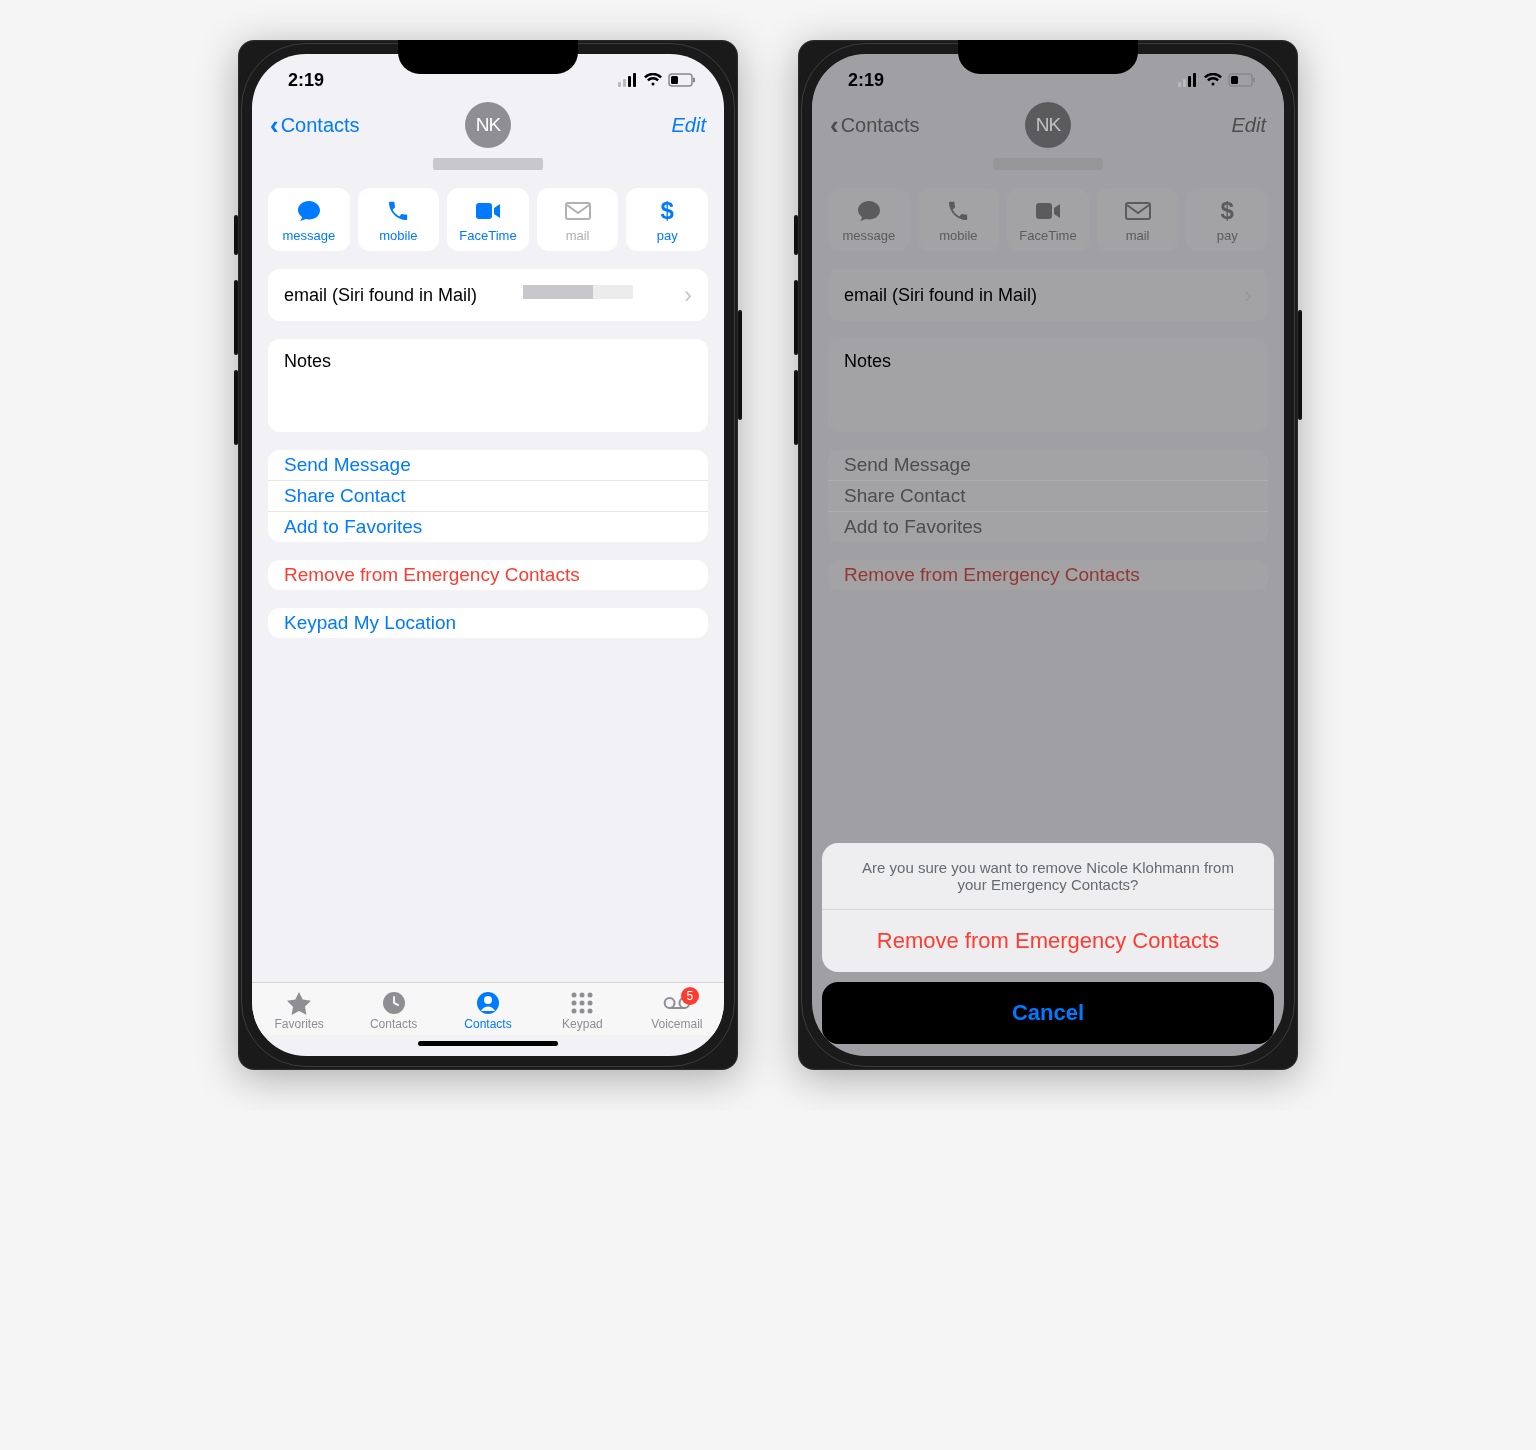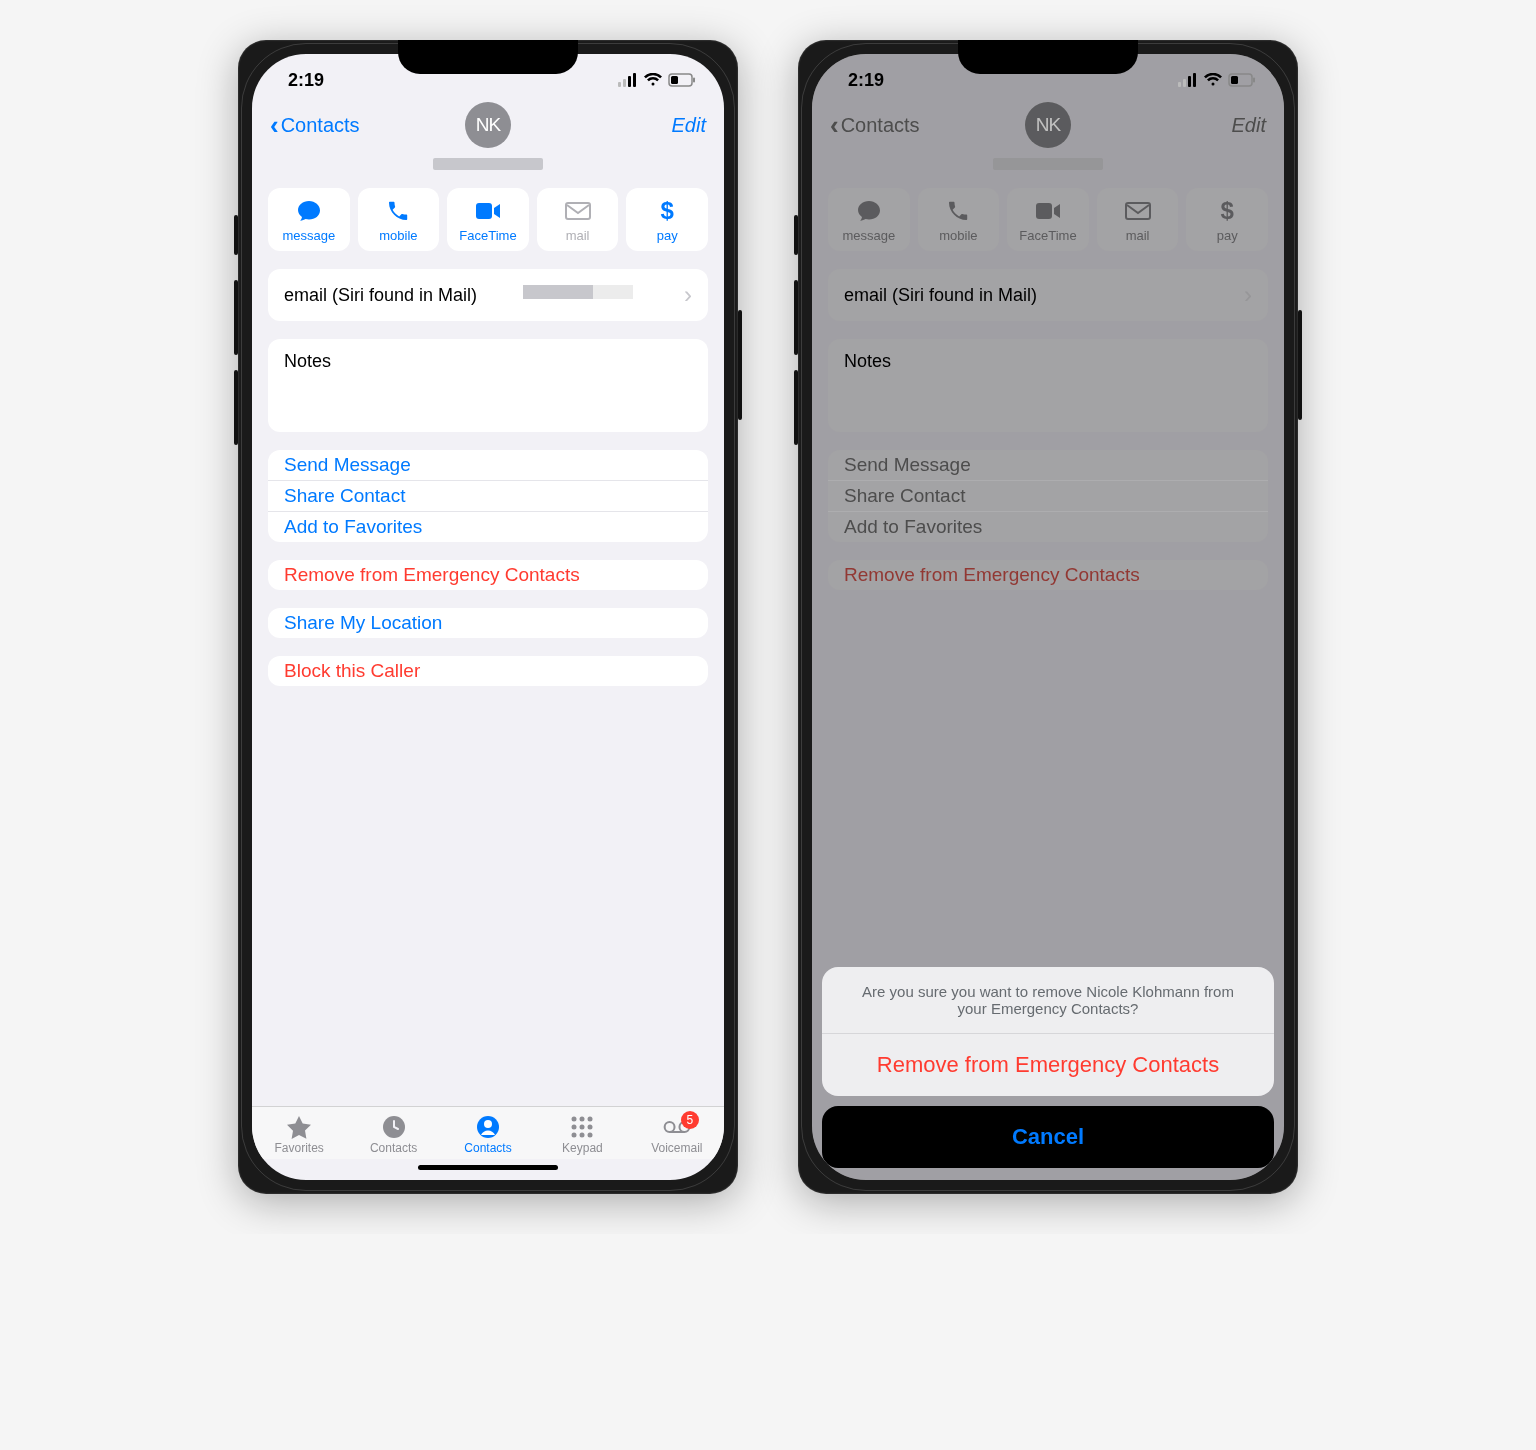--- a/index.html
+++ b/index.html
@@ -7,23 +7,23 @@
     background: #f5f5f5;
     display: flex;
     justify-content: center;
     gap: 60px;
     padding: 40px 20px;
     font-family: -apple-system, BlinkMacSystemFont, "Helvetica Neue", sans-serif;
   }
 
   .phone-frame {
     width: 500px;
-    height: 1154px;
+    height: 1030px;
     background: #1a1a1a;
-    border-radius: 28px;
+    border-radius: 16px;
     padding: 14px;
     position: relative;
     box-shadow: 0 8px 40px rgba(0,0,0,0.3), inset 0 0 2px rgba(255,255,255,0.3);
   }
   .phone-frame::before {
     content:"";
     position:absolute;
     inset:3px;
     border-radius:65px;
     border:1px solid rgba(255,255,255,0.15);
@@ -301,26 +301,23 @@
       <div class="row">Send Message</div>
       <div class="row">Share Contact</div>
       <div class="row">Add to Favorites</div>
     </div>
 
     <div class="card list-card">
       <div class="row destructive">Remove from Emergency Contacts</div>
     </div>
 
     <div class="card list-card">
-      <div class="row">Share My Location</div>
-    </div>
-
-    <div class="card list-card">
-      <div class="row destructive">Block this Caller</div>
-    </div>
+      <div class="row">Keypad My Location</div>
+    </div>
+
     </div>
 
     <div class="tab-bar">
       <div class="tab">
         <span class="tico">
             <svg width="26" height="24" viewBox="0 0 26 24" fill="currentColor">
               <path d="M13 1l3.7 7.5 8.3 1.2-6 5.9 1.4 8.2L13 20l-7.4 3.9 1.4-8.2-6-5.9 8.3-1.2z"></path>
             </svg>
           </span>
         <span>Favorites</span>

